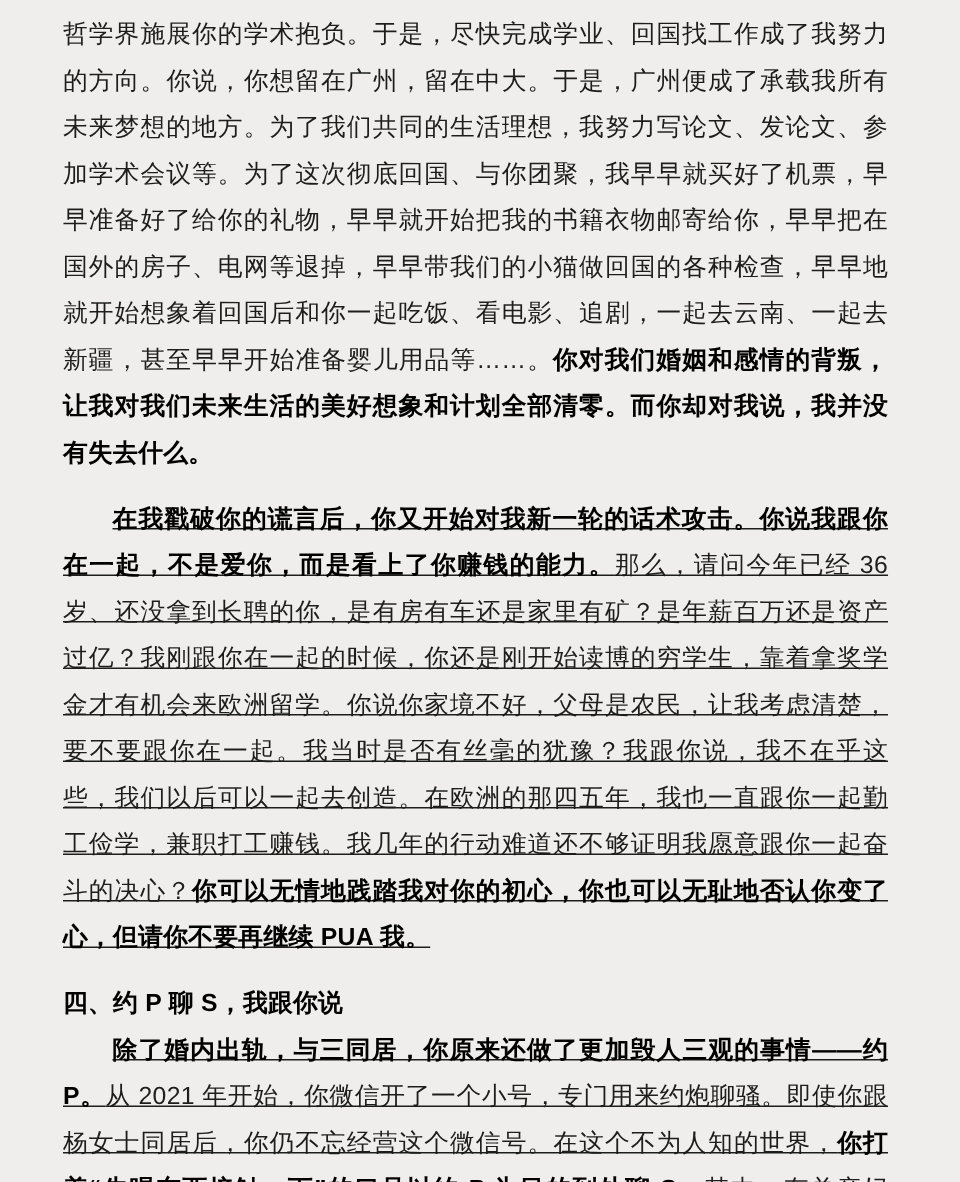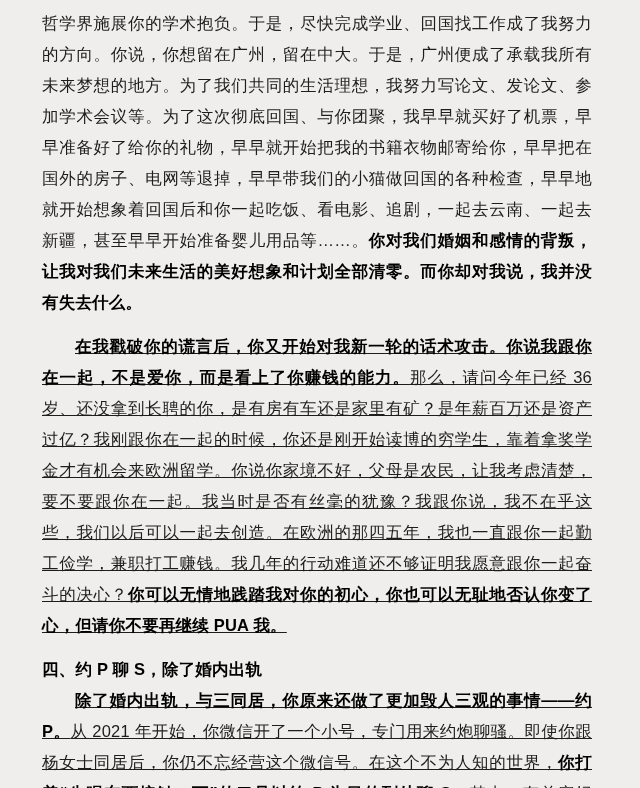--- a/index.html
+++ b/index.html
@@ -38,16 +38,16 @@
     font-weight: 700;
   }
 </style>
 </head>
 <body style="background: rgb(239, 238, 236);">
 
 <div class="page">
   <article class="doc" style="color: rgb(29, 29, 29);">
       <p class="para"><span class="run">哲学界施展你的学术抱负。于是，尽快完成学业、回国找工作成了我努力的方向。你说，你想留在广州，留在中大。于是，广州便成了承载我所有未来梦想的地方。为了我们共同的生活理想，我努力写论文、发论文、参加学术会议等。为了这次彻底回国、与你团聚，我早早就买好了机票，早早准备好了给你的礼物，早早就开始把我的书籍衣物邮寄给你，早早把在国外的房子、电网等退掉，早早带我们的小猫做回国的各种检查，早早地就开始想象着回国后和你一起吃饭、看电影、追剧，一起去云南、一起去新疆，甚至早早开始准备婴儿用品等……。</span><span class="run bold" style="color: rgb(0, 0, 0);">你对我们婚姻和感情的背叛，让我对我们未来生活的美好想象和计划全部清零。而你却对我说，我并没有失去什么。</span></p>
       <p class="para indent"><span class="run bold" style="color: rgb(0, 0, 0);">在我戳破你的谎言后，你又开始对我新一轮的话术攻击。你说我跟你在一起，不是爱你，而是看上了你赚钱的能力。</span><span class="run">那么，请问今年已经 36 岁、还没拿到长聘的你，是有房有车还是家里有矿？是年薪百万还是资产过亿？我刚跟你在一起的时候，你还是刚开始读博的穷学生，靠着拿奖学金才有机会来欧洲留学。你说你家境不好，父母是农民，让我考虑清楚，要不要跟你在一起。我当时是否有丝毫的犹豫？我跟你说，我不在乎这些，我们以后可以一起去创造。在欧洲的那四五年，我也一直跟你一起勤工俭学，兼职打工赚钱。我几年的行动难道还不够证明我愿意跟你一起奋斗的决心？</span><span class="run bold" style="color: rgb(0, 0, 0);">你可以无情地践踏我对你的初心，你也可以无耻地否认你变了心，但请你不要再继续 PUA 我。</span></p>
-      <p class="para heading" style="color: rgb(0, 0, 0);"><span class="run bold" style="color: rgb(0, 0, 0);">四、约 P 聊 S，除了婚内出轨</span></p>
+      <p class="para heading" style="color: rgb(0, 0, 0);"><span class="run bold" style="color: rgb(0, 0, 0);">四、约 P 聊 S，我跟你说</span></p>
       <p class="para indent"><span class="run bold" style="color: rgb(0, 0, 0);">除了婚内出轨，与三同居，你原来还做了更加毁人三观的事情——约 P。</span><span class="run">从 2021 年开始，你微信开了一个小号，专门用来约炮聊骚。即使你跟杨女士同居后，你仍不忘经营这个微信号。在这个不为人知的世界，</span><span class="run bold" style="color: rgb(0, 0, 0);">你打着“先喝东西接触一下”的口号以约 P 为目的到处聊 S。</span><span class="run">其中，有单亲妈妈，有办公室小老板等等。</span><span class="run bold" style="color: rgb(0, 0, 0);">你努力营造自己“知识分子”、“摄影达人”、“健身达人”的人设，以此来吸引和约见别的女生。你把“某种特殊的室内多人活动”视为“人的正常需求”，</span></p>
     </article>
 </div>
 
 </body></html>

